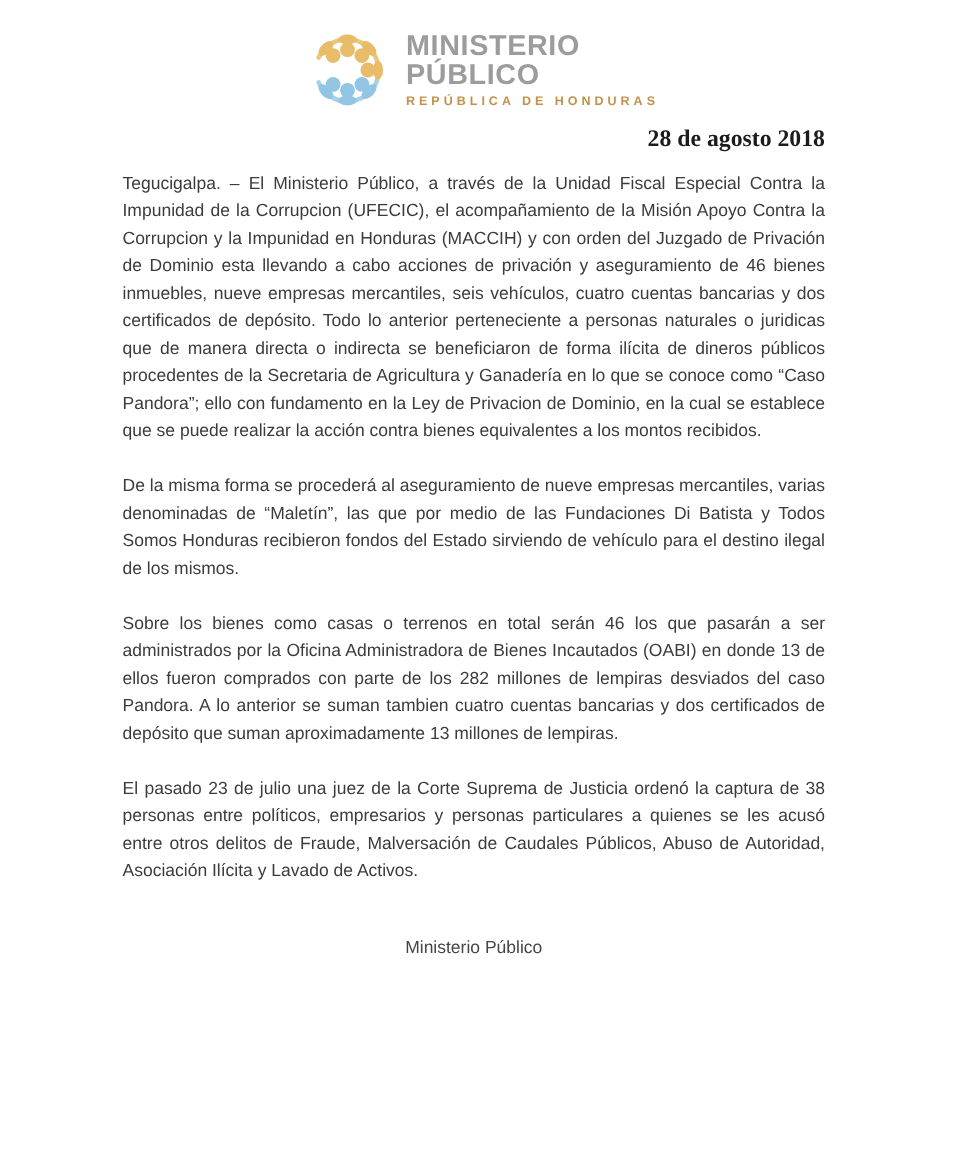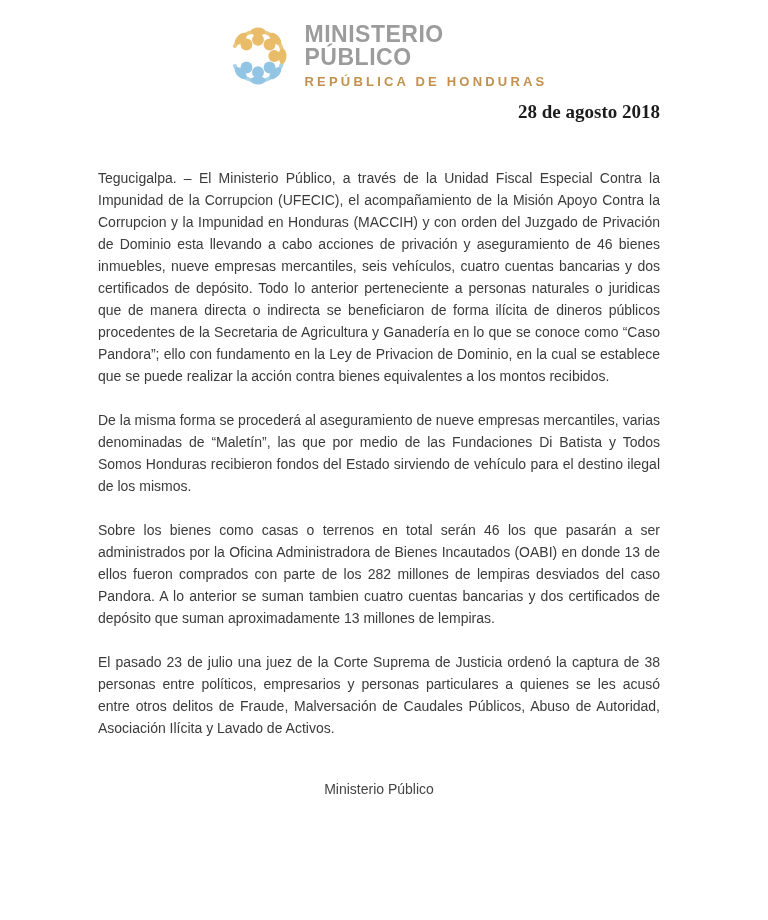--- a/index.html
+++ b/index.html
@@ -25,42 +25,42 @@
   .logo-icon svg{width:74px;height:78px;display:block;}
   .f-gold{fill:var(--logo_gold);} .f-blue{fill:var(--logo_blue);}
   .s-gold{stroke:var(--logo_arc_gold);} .s-blue{stroke:var(--logo_arc_blue);}
   .arc{fill:none;stroke-width:5;stroke-linecap:round;}
   .wordmark{display:flex;flex-direction:column;}
   .wordmark-line{
     font-size:23px;line-height:0.96;font-weight:bold;
     color:var(--wordmark_gray);letter-spacing:0.5px;
   }
   .wordmark-sub{
-    margin-top:6px;font-size:13px;font-weight:bold;
+    margin-top:6px;font-size:10px;font-weight:bold;
     color:var(--subtitle_gold);letter-spacing:3.2px;
   }
   
   .content{margin:0 108px 0 98px;width:562px;}
   .doc-title{
     margin-top:33px;text-align:center;
     font-family:"Liberation Serif",serif;font-weight:bold;
     font-size:21px;color:var(--text_heading);
     padding-right:54px;letter-spacing:0.3px;
   }
   .doc-date{
     margin-top:5px;text-align:right;
     font-family:"Liberation Serif",serif;font-weight:bold;
     font-size:19px;color:var(--text_heading);
   }
   .headline{
     margin:27px auto 0 6px;width:500px;text-align:center;
     font-weight:bold;font-size:16.5px;line-height:24px;
     color:#2A2A2A;
   }
-  .body-text{margin-top:44px;}
+  .body-text{margin-top:12px;}
   .body-text p{
     margin:0 0 22px 0;font-size:14px;line-height:22px;
     text-align:justify;color:var(--text_body);
   }
   .footer{
     margin-top:40px;text-align:center;font-size:14px;
     line-height:21px;color:var(--text_footer);
   }
 </style>
 </head>

